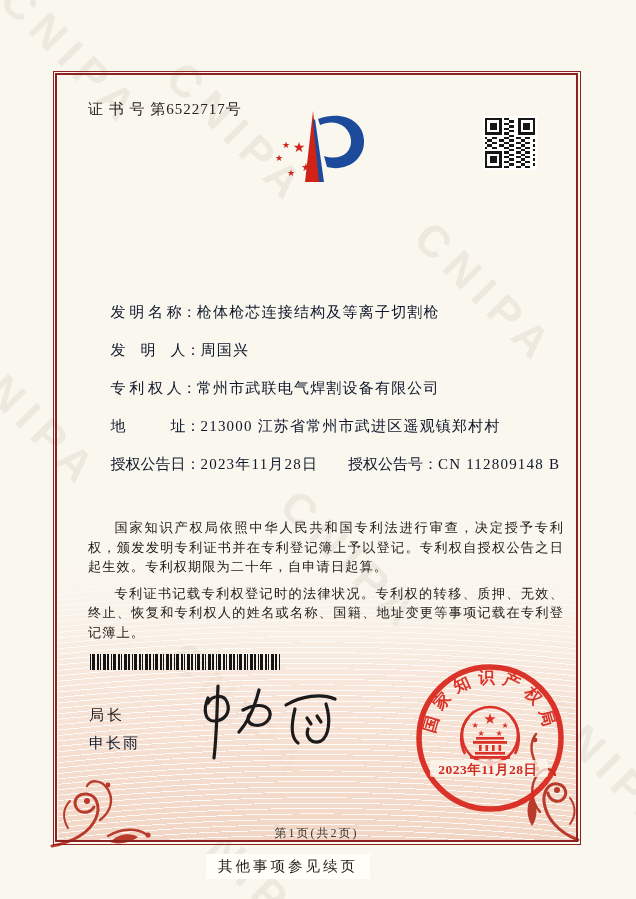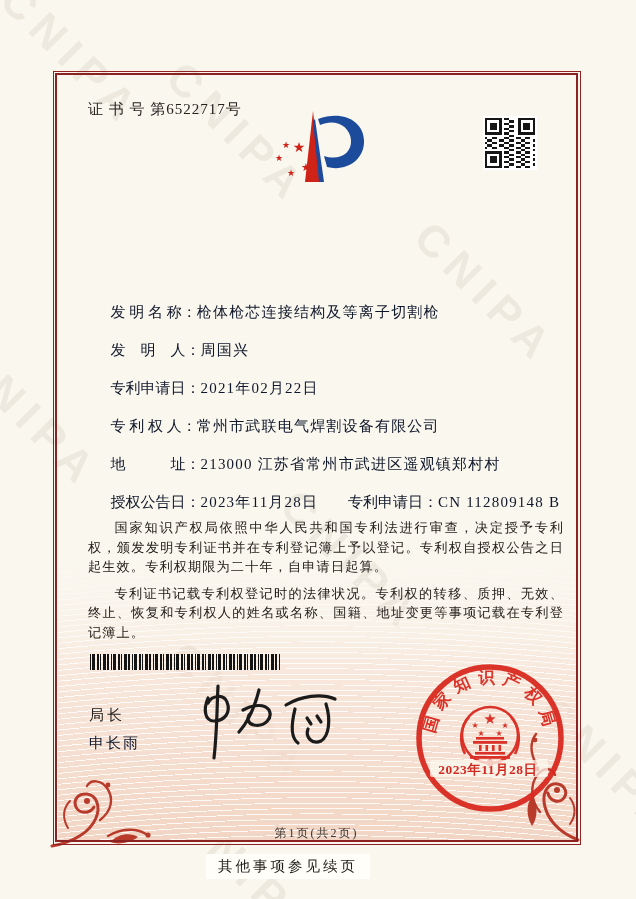--- a/index.html
+++ b/index.html
@@ -254,32 +254,29 @@
 
 
   <div class="fields">
     <div class="frow">
       <span class="flabel">发 明 名 称：</span><span class="fvalue">枪体枪芯连接结构及等离子切割枪</span>
     </div>
     <div class="frow">
       <span class="flabel">发　明　人：</span><span class="fvalue">周国兴</span>
     </div>
     <div class="frow">
-      <span class="flabel">专利申请日：</span><span class="fvalue">2021年02月22日</span>
-    </div>
-    <div class="frow">
       <span class="flabel">专 利 权 人：</span><span class="fvalue">常州市武联电气焊割设备有限公司</span>
     </div>
     <div class="frow">
       <span class="flabel">地　　　址：</span><span class="fvalue">213000 江苏省常州市武进区遥观镇郑村村</span>
     </div>
     <div class="frow">
       <span class="flabel">授权公告日：</span><span class="fvalue">2023年11月28日</span>
       <span class="pair2">
-        <span class="flabel">专利申请日：</span><span class="fvalue">CN 112809148 B</span>
+        <span class="flabel">授权公告号：</span><span class="fvalue">CN 112809148 B</span>
       </span>
     </div>
   </div>
 
   <div class="paras">
     <p>国家知识产权局依照中华人民共和国专利法进行审查，决定授予专利权，颁发发明专利证书并在专利登记簿上予以登记。专利权自授权公告之日起生效。专利权期限为二十年，自申请日起算。</p>
     <p>专利证书记载专利权登记时的法律状况。专利权的转移、质押、无效、终止、恢复和专利权人的姓名或名称、国籍、地址变更等事项记载在专利登记簿上。</p>
   </div>
 
   <div class="barcode"><span style="display: inline-block; width: 1px; height: 16px; background: rgb(20, 20, 20); margin-right: 1px; vertical-align: top;"></span><span style="display: inline-block; width: 3px; height: 16px; background: rgb(20, 20, 20); margin-right: 2px; vertical-align: top;"></span><span style="display: inline-block; width: 2px; height: 16px; background: rgb(20, 20, 20); margin-right: 1px; vertical-align: top;"></span><span style="display: inline-block; width: 1px; height: 16px; background: rgb(20, 20, 20); margin-right: 2px; vertical-align: top;"></span><span style="display: inline-block; width: 3px; height: 16px; background: rgb(20, 20, 20); margin-right: 1px; vertical-align: top;"></span><span style="display: inline-block; width: 2px; height: 16px; background: rgb(20, 20, 20); margin-right: 2px; vertical-align: top;"></span><span style="display: inline-block; width: 1px; height: 16px; background: rgb(20, 20, 20); margin-right: 1px; vertical-align: top;"></span><span style="display: inline-block; width: 3px; height: 16px; background: rgb(20, 20, 20); margin-right: 2px; vertical-align: top;"></span><span style="display: inline-block; width: 2px; height: 16px; background: rgb(20, 20, 20); margin-right: 1px; vertical-align: top;"></span><span style="display: inline-block; width: 1px; height: 16px; background: rgb(20, 20, 20); margin-right: 2px; vertical-align: top;"></span><span style="display: inline-block; width: 3px; height: 16px; background: rgb(20, 20, 20); margin-right: 1px; vertical-align: top;"></span><span style="display: inline-block; width: 2px; height: 16px; background: rgb(20, 20, 20); margin-right: 2px; vertical-align: top;"></span><span style="display: inline-block; width: 1px; height: 16px; background: rgb(20, 20, 20); margin-right: 1px; vertical-align: top;"></span><span style="display: inline-block; width: 3px; height: 16px; background: rgb(20, 20, 20); margin-right: 2px; vertical-align: top;"></span><span style="display: inline-block; width: 2px; height: 16px; background: rgb(20, 20, 20); margin-right: 1px; vertical-align: top;"></span><span style="display: inline-block; width: 1px; height: 16px; background: rgb(20, 20, 20); margin-right: 2px; vertical-align: top;"></span><span style="display: inline-block; width: 3px; height: 16px; background: rgb(20, 20, 20); margin-right: 1px; vertical-align: top;"></span><span style="display: inline-block; width: 2px; height: 16px; background: rgb(20, 20, 20); margin-right: 2px; vertical-align: top;"></span><span style="display: inline-block; width: 1px; height: 16px; background: rgb(20, 20, 20); margin-right: 1px; vertical-align: top;"></span><span style="display: inline-block; width: 3px; height: 16px; background: rgb(20, 20, 20); margin-right: 2px; vertical-align: top;"></span><span style="display: inline-block; width: 2px; height: 16px; background: rgb(20, 20, 20); margin-right: 1px; vertical-align: top;"></span><span style="display: inline-block; width: 1px; height: 16px; background: rgb(20, 20, 20); margin-right: 2px; vertical-align: top;"></span><span style="display: inline-block; width: 3px; height: 16px; background: rgb(20, 20, 20); margin-right: 1px; vertical-align: top;"></span><span style="display: inline-block; width: 2px; height: 16px; background: rgb(20, 20, 20); margin-right: 2px; vertical-align: top;"></span><span style="display: inline-block; width: 1px; height: 16px; background: rgb(20, 20, 20); margin-right: 1px; vertical-align: top;"></span><span style="display: inline-block; width: 3px; height: 16px; background: rgb(20, 20, 20); margin-right: 2px; vertical-align: top;"></span><span style="display: inline-block; width: 2px; height: 16px; background: rgb(20, 20, 20); margin-right: 1px; vertical-align: top;"></span><span style="display: inline-block; width: 1px; height: 16px; background: rgb(20, 20, 20); margin-right: 2px; vertical-align: top;"></span><span style="display: inline-block; width: 3px; height: 16px; background: rgb(20, 20, 20); margin-right: 1px; vertical-align: top;"></span><span style="display: inline-block; width: 2px; height: 16px; background: rgb(20, 20, 20); margin-right: 2px; vertical-align: top;"></span><span style="display: inline-block; width: 1px; height: 16px; background: rgb(20, 20, 20); margin-right: 1px; vertical-align: top;"></span><span style="display: inline-block; width: 3px; height: 16px; background: rgb(20, 20, 20); margin-right: 2px; vertical-align: top;"></span><span style="display: inline-block; width: 2px; height: 16px; background: rgb(20, 20, 20); margin-right: 1px; vertical-align: top;"></span><span style="display: inline-block; width: 1px; height: 16px; background: rgb(20, 20, 20); margin-right: 2px; vertical-align: top;"></span><span style="display: inline-block; width: 3px; height: 16px; background: rgb(20, 20, 20); margin-right: 1px; vertical-align: top;"></span><span style="display: inline-block; width: 2px; height: 16px; background: rgb(20, 20, 20); margin-right: 2px; vertical-align: top;"></span><span style="display: inline-block; width: 1px; height: 16px; background: rgb(20, 20, 20); margin-right: 1px; vertical-align: top;"></span><span style="display: inline-block; width: 3px; height: 16px; background: rgb(20, 20, 20); margin-right: 2px; vertical-align: top;"></span><span style="display: inline-block; width: 2px; height: 16px; background: rgb(20, 20, 20); margin-right: 1px; vertical-align: top;"></span><span style="display: inline-block; width: 1px; height: 16px; background: rgb(20, 20, 20); margin-right: 2px; vertical-align: top;"></span><span style="display: inline-block; width: 3px; height: 16px; background: rgb(20, 20, 20); margin-right: 1px; vertical-align: top;"></span><span style="display: inline-block; width: 2px; height: 16px; background: rgb(20, 20, 20); margin-right: 2px; vertical-align: top;"></span><span style="display: inline-block; width: 1px; height: 16px; background: rgb(20, 20, 20); margin-right: 1px; vertical-align: top;"></span><span style="display: inline-block; width: 3px; height: 16px; background: rgb(20, 20, 20); margin-right: 2px; vertical-align: top;"></span><span style="display: inline-block; width: 2px; height: 16px; background: rgb(20, 20, 20); margin-right: 1px; vertical-align: top;"></span><span style="display: inline-block; width: 1px; height: 16px; background: rgb(20, 20, 20); margin-right: 2px; vertical-align: top;"></span><span style="display: inline-block; width: 3px; height: 16px; background: rgb(20, 20, 20); margin-right: 1px; vertical-align: top;"></span><span style="display: inline-block; width: 2px; height: 16px; background: rgb(20, 20, 20); margin-right: 2px; vertical-align: top;"></span><span style="display: inline-block; width: 1px; height: 16px; background: rgb(20, 20, 20); margin-right: 1px; vertical-align: top;"></span><span style="display: inline-block; width: 3px; height: 16px; background: rgb(20, 20, 20); margin-right: 2px; vertical-align: top;"></span><span style="display: inline-block; width: 2px; height: 16px; background: rgb(20, 20, 20); margin-right: 1px; vertical-align: top;"></span><span style="display: inline-block; width: 1px; height: 16px; background: rgb(20, 20, 20); margin-right: 2px; vertical-align: top;"></span><span style="display: inline-block; width: 3px; height: 16px; background: rgb(20, 20, 20); margin-right: 1px; vertical-align: top;"></span><span style="display: inline-block; width: 2px; height: 16px; background: rgb(20, 20, 20); margin-right: 2px; vertical-align: top;"></span><span style="display: inline-block; width: 1px; height: 16px; background: rgb(20, 20, 20); margin-right: 1px; vertical-align: top;"></span></div>

